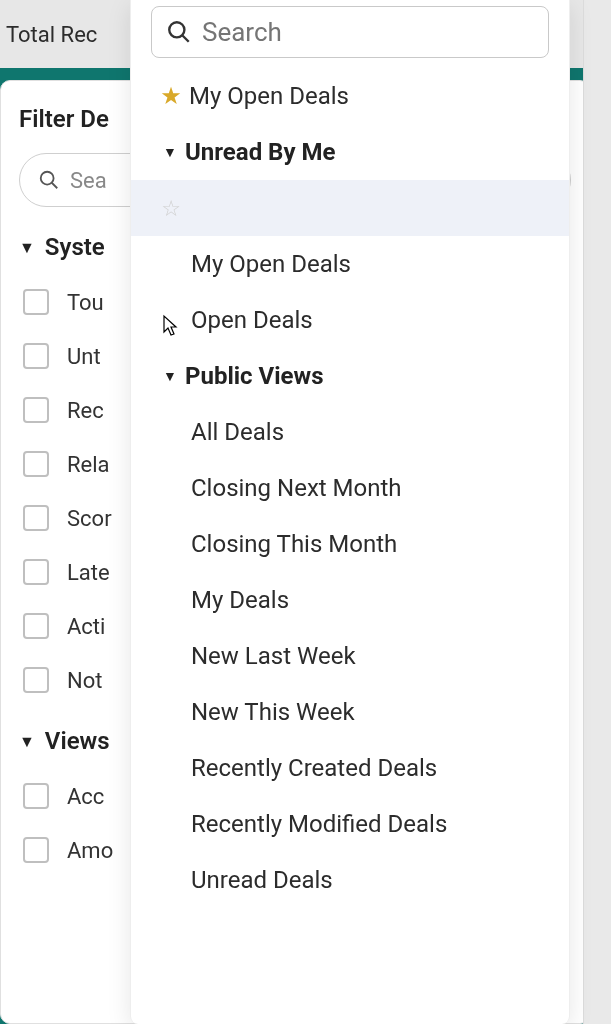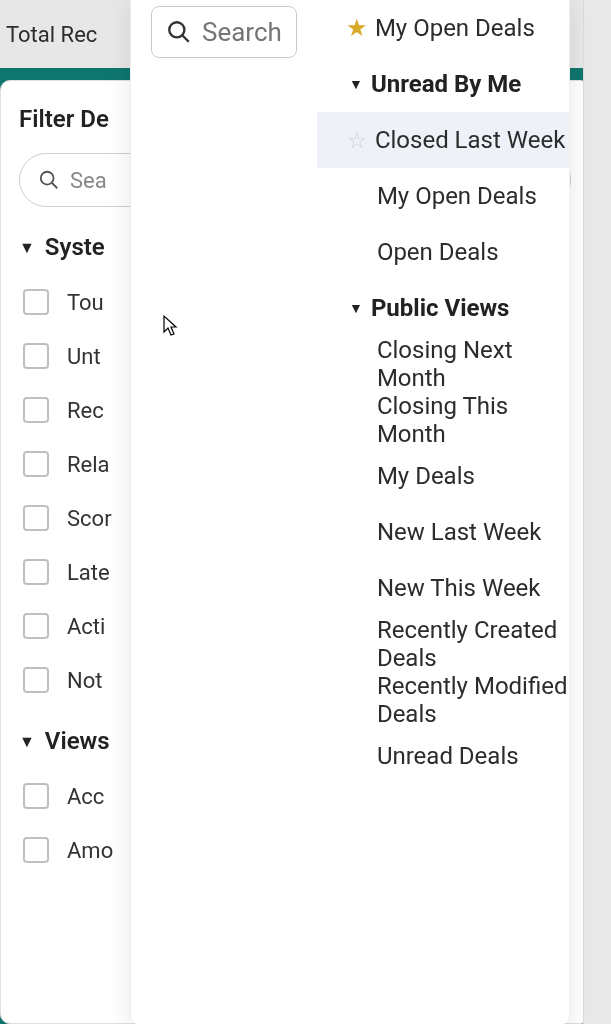--- a/index.html
+++ b/index.html
@@ -33,21 +33,21 @@
   }
   .bg-item .cb {
     width: 26px; height: 26px; border: 2px solid #bfbfbf; border-radius: 4px; margin-right: 18px; margin-left: 4px; background: #fff;
   }
 
   
   .dropdown {
     position: absolute; left: 130px; top: 0; width: 440px; height: 1024px;
     background: #ffffff; border-left: 1px solid #eee; border-right: 1px solid #eee;
     box-shadow: 0 6px 24px rgba(0,0,0,0.10);
-    display: flex; flex-direction: row;
+    display: flex; flex-direction: column;
     border-radius: 0 0 8px 8px;
   }
   .dd-search-wrap { padding: 6px 20px 10px 20px; }
   .dd-search {
     height: 52px; border: 1px solid #c9c9c9; border-radius: 8px;
     display: flex; align-items: center; padding: 0 14px; color: #757575; font-size: 26px;
   }
   .dd-search .mag { margin-right: 10px; }
   .dd-body { flex: 1; overflow: hidden; padding-bottom: 6px; }
 
@@ -178,33 +178,35 @@
       </div>
 
       <div class="dd-group-head">
         <span class="caret">▼</span>
         <span>Unread By Me</span>
       </div>
       <div class="dd-item hover">
         <span class="icon-slot">
             <span class="star-outline">☆</span>
           </span>
-        <span class="label">Closed Last Week</span>
       </div>
       <div class="dd-item indent">
         <span class="label">My Open Deals</span>
       </div>
       <div class="dd-item indent">
         <span class="label">Open Deals</span>
       </div>
 
       <div class="dd-group-head">
         <span class="caret">▼</span>
         <span>Public Views</span>
       </div>
+      <div class="dd-item indent">
+          <span class="label">All Deals</span>
+        </div>
       <div class="dd-item indent">
           <span class="label">Closing Next Month</span>
         </div>
       <div class="dd-item indent">
           <span class="label">Closing This Month</span>
         </div>
       <div class="dd-item indent">
           <span class="label">My Deals</span>
         </div>
       <div class="dd-item indent">

